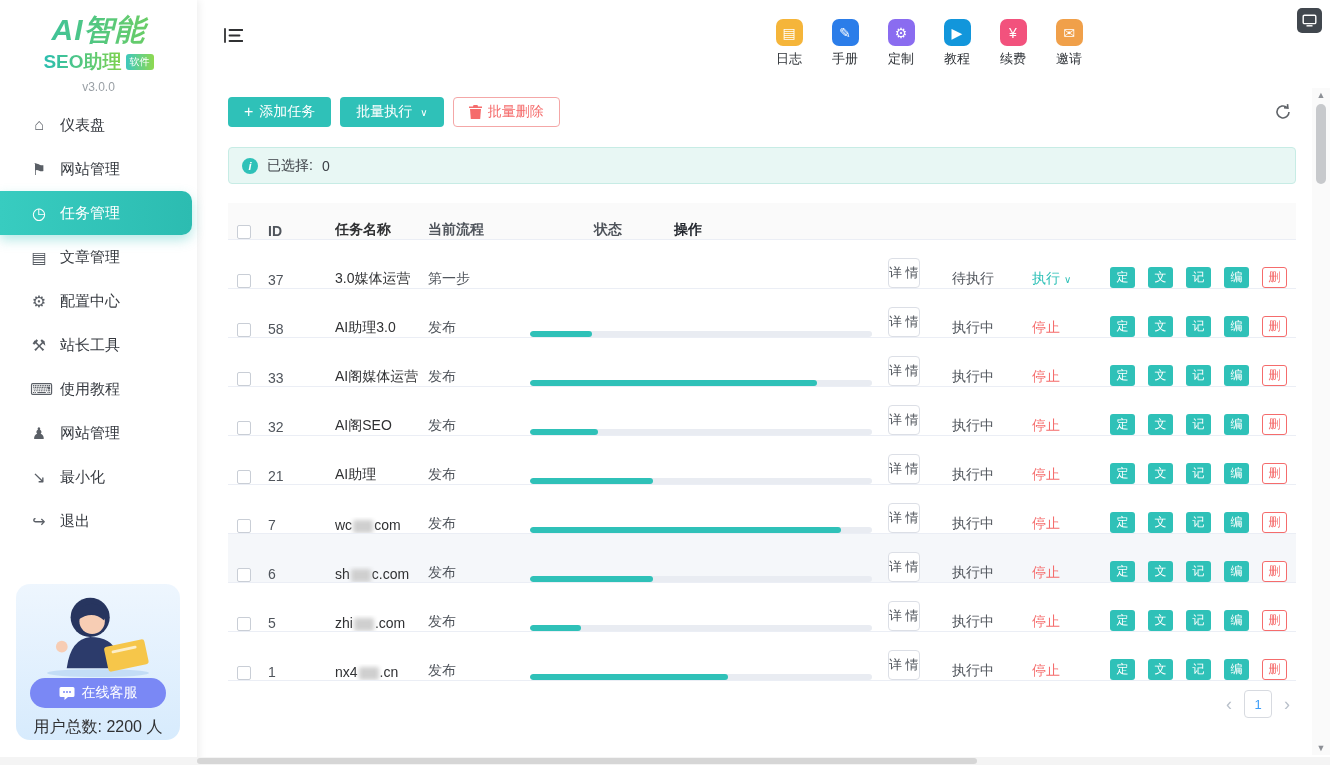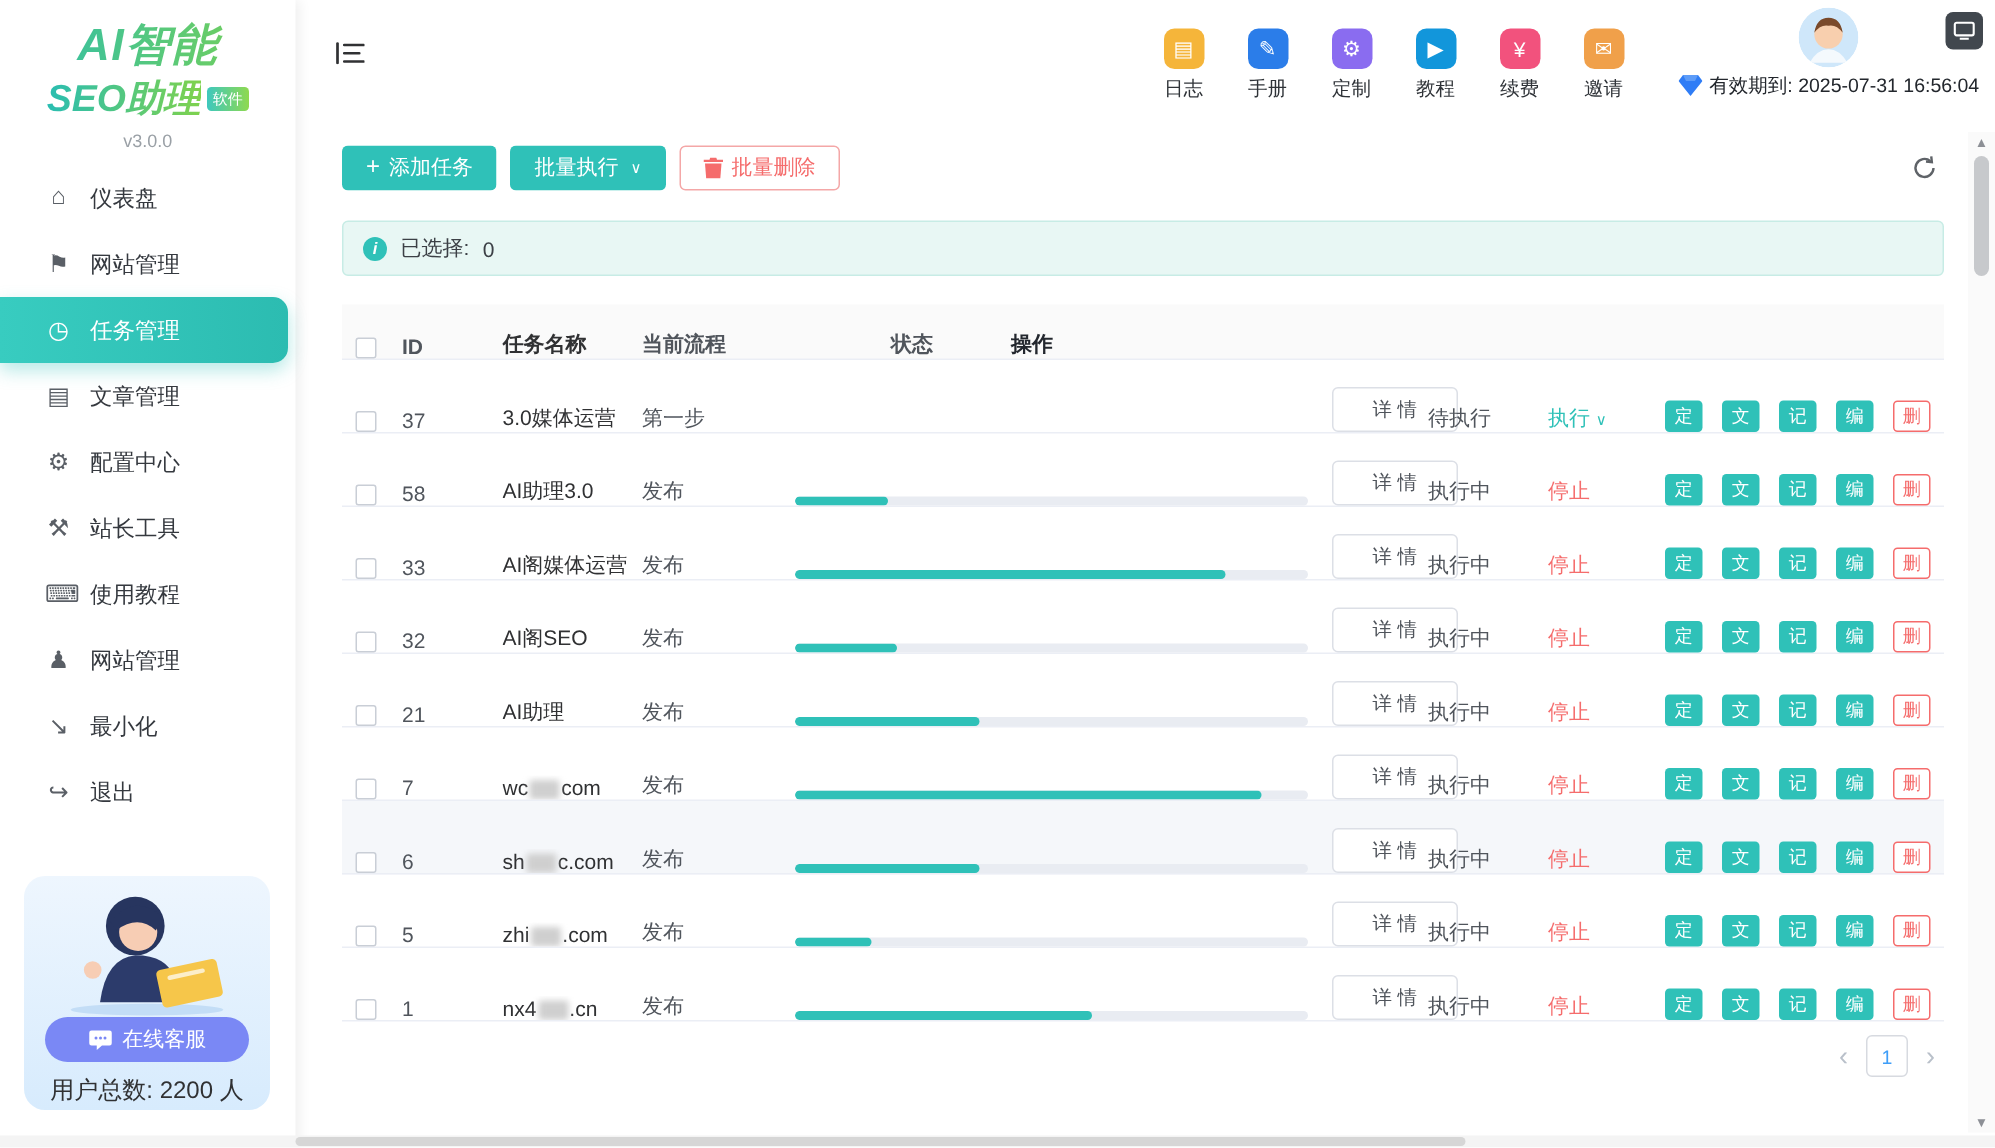--- a/index.html
+++ b/index.html
@@ -6,21 +6,21 @@
   html,body{width:1330px;height:765px;overflow:hidden}
   body{font-family:"Liberation Sans","DejaVu Sans",sans-serif;background:#fff;color:#303133;position:relative}
   :root{--accent:#2fc1b8;--danger:#f56c6c}
 
   
   .sidebar{position:absolute;left:0;top:0;bottom:0;width:197px;background:#fff;box-shadow:2px 0 8px rgba(0,0,0,.07);z-index:6}
   .logo{text-align:center;padding-top:10px}
   .logo-l1{font-size:30px;font-weight:bold;font-style:italic;letter-spacing:1px;
     background:linear-gradient(90deg,#29bdb2,#7fd24d);-webkit-background-clip:text;background-clip:text;color:transparent}
   .logo-l2{display:flex;justify-content:center;align-items:center;gap:4px;margin-top:-2px}
-  .logo-l2 .l2t{font-size:25px;font-weight:bold;font-style:italic;
+  .logo-l2 .l2t{font-size:19px;font-weight:bold;
     background:linear-gradient(90deg,#29bdb2,#7fd24d);-webkit-background-clip:text;background-clip:text;color:transparent}
   .logo-badge{font-size:10px;color:#fff;background:linear-gradient(90deg,#3ec8be,#8fd94f);border-radius:3px;padding:1px 4px}
   .logo-ver{font-size:12px;color:#9aa0a6;margin-top:5px}
   .menu{margin-top:9px}
   .menu-item{height:44px;display:flex;align-items:center;gap:12px;padding-left:30px;font-size:15px;color:#35393f;cursor:pointer}
   .mi-icon{font-size:16px;color:#5a5f66;width:18px;text-align:center}
   .menu-item.active{background:linear-gradient(90deg,#38ccc0,#2cbcb1);color:#fff;border-radius:0 10px 10px 0;margin-right:5px;
     box-shadow:0 5px 12px rgba(47,193,184,.35)}
   .menu-item.active .mi-icon{color:#fff}
   .service-card{position:absolute;left:16px;bottom:25px;width:164px;height:156px;border-radius:14px;text-align:center;
@@ -69,21 +69,21 @@
   .c-name{width:93px;font-size:14px;color:#303133;white-space:nowrap;overflow:hidden}
   .c-step{width:102px;font-size:14px;color:#50555c}
   .c-prog{width:358px;display:flex;align-items:center}
   .c-detail{width:64px}
   .c-status{width:80px;font-size:14px;color:#50555c}
   .c-act{width:78px;font-size:14px}
   .c-btns{flex:1;display:flex;align-items:center;gap:13px}
   .checkbox{width:14px;height:14px;border:1px solid #c9ced6;border-radius:2px;background:#fff;cursor:pointer;display:inline-block}
   .ptrack{width:342px;height:6px;border-radius:3px;background:#e9ecf2;overflow:hidden}
   .pfill{height:6px;border-radius:3px;background:var(--accent)}
-  .detail-btn{display:inline-block;border:1px solid #dcdfe6;border-radius:4px;padding:5px 26px;font-size:13px;color:#50555c;
+  .detail-btn{display:inline-block;border:1px solid #dcdfe6;border-radius:4px;padding:5px 0;font-size:13px;color:#50555c;
     background:#fff;cursor:pointer;white-space:nowrap}
   .act{cursor:pointer;white-space:nowrap}
   .act.run{color:var(--accent)}
   .act.run .chev{font-size:10px}
   .act.stop{color:var(--danger)}
   .mini{width:25px;height:21px;border-radius:3px;background:var(--accent);color:#fff;font-size:12px;line-height:21px;
     text-align:center;cursor:pointer;display:inline-block}
   .mini.danger{background:#fff;color:var(--danger);border:1px solid var(--danger);line-height:19px}
   .blur{display:inline-block;width:20px;height:13px;background:#cfcfcf;border-radius:2px;filter:blur(2px);
     vertical-align:middle;margin:0 1px}
@@ -209,37 +209,20 @@
       <div class="qlink">
         <span class="ql-icon" style="background:#f2527d">¥</span>
         <span class="ql-label">续费</span>
       </div>
       <div class="qlink">
         <span class="ql-icon" style="background:#f0a04a">✉</span>
         <span class="ql-label">邀请</span>
       </div>
     </div>
 
-  <div class="user-block">
-    <span class="avatar">
-      <svg width="40" height="40" viewBox="0 0 38 38">
-        <circle cx="19" cy="19" r="19" fill="#cfe7fa"></circle>
-        <circle cx="19" cy="17" r="9" fill="#f8cfae"></circle>
-        <path d="M10 16 Q11.5 6.5 19 6.5 Q26.5 6.5 28 16 Q24 10.5 19 11.5 Q14 10.5 10 16Z" fill="#7a4a2b"></path>
-        <path d="M7 35 Q12 26.5 19 26.5 Q26 26.5 31 35 Z" fill="#f4f9fd"></path>
-      </svg>
-    </span>
-    <div class="validity">
-      <svg width="16" height="14" viewBox="0 0 16 14">
-        <path d="M3 0h10l3 4-8 10L0 4z" fill="#2f7df6"></path>
-          <path d="M3 0h10l-2 4H5z" fill="#5d9cf8"></path>
-      </svg>
-      <span>有效期到: 2025-07-31 16:56:04</span>
-    </div>
-  </div>
 
   <span class="corner-icon">
     <svg width="15" height="13" viewBox="0 0 15 13">
       <rect x="1.2" y="1.2" width="12.6" height="8.4" rx="1.2" fill="none" stroke="#fff" stroke-width="1.4"></rect>
       <path d="M4.5 11.8h6" stroke="#fff" stroke-width="1.4"></path>
     </svg>
   </span>
 </header>
 
 <main class="content">

